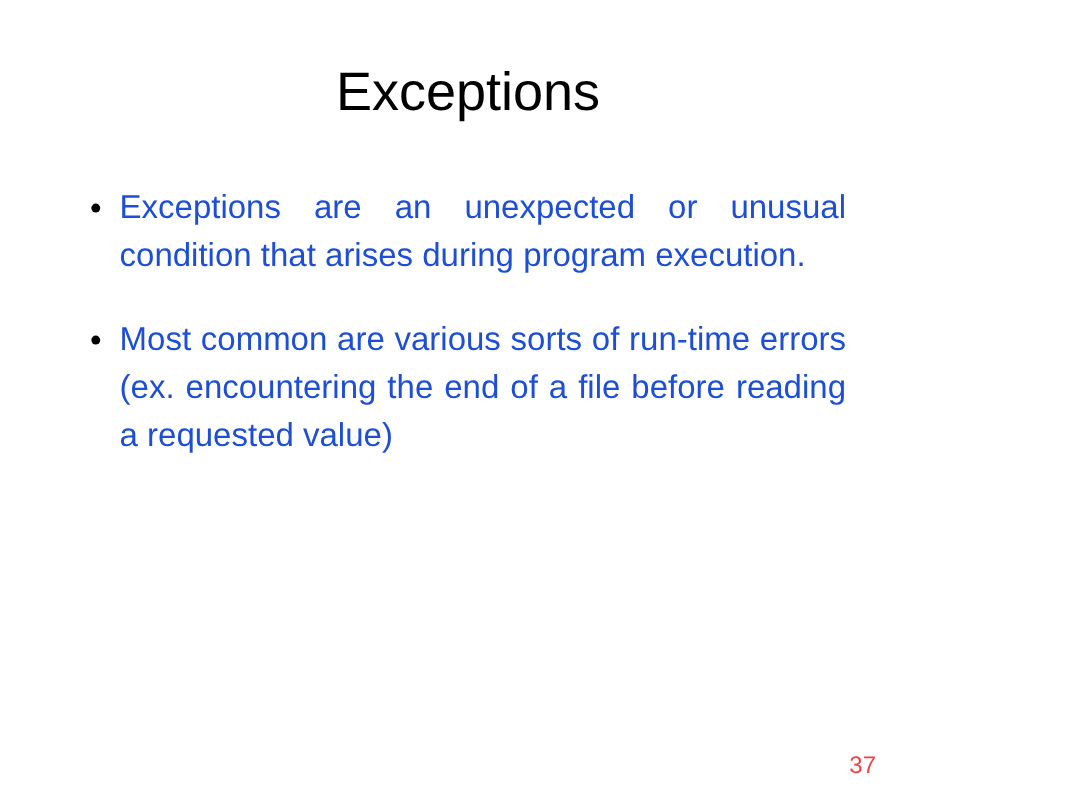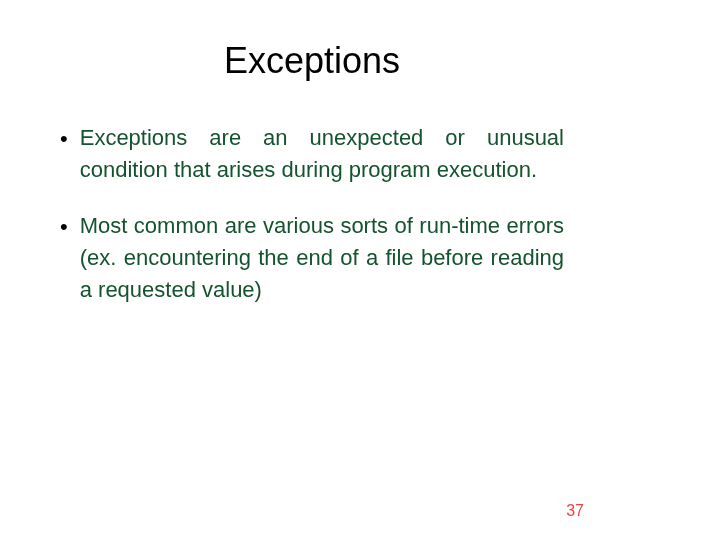--- a/index.html
+++ b/index.html
@@ -51,21 +51,21 @@
     .bullet-dot {
       font-size: 22px;
       line-height: 1.4;
       flex-shrink: 0;
       margin-top: 2px;
     }
 
     .bullet-text {
       font-size: 22px;
       line-height: 1.45;
-      color: #14532d;
+      color: #1d4ed8;
       text-align: justify;
     }
 
     .page-number {
       position: absolute;
       bottom: 20px;
       right: 40px;
       font-size: 16px;
       color: #ef4444;
     }

